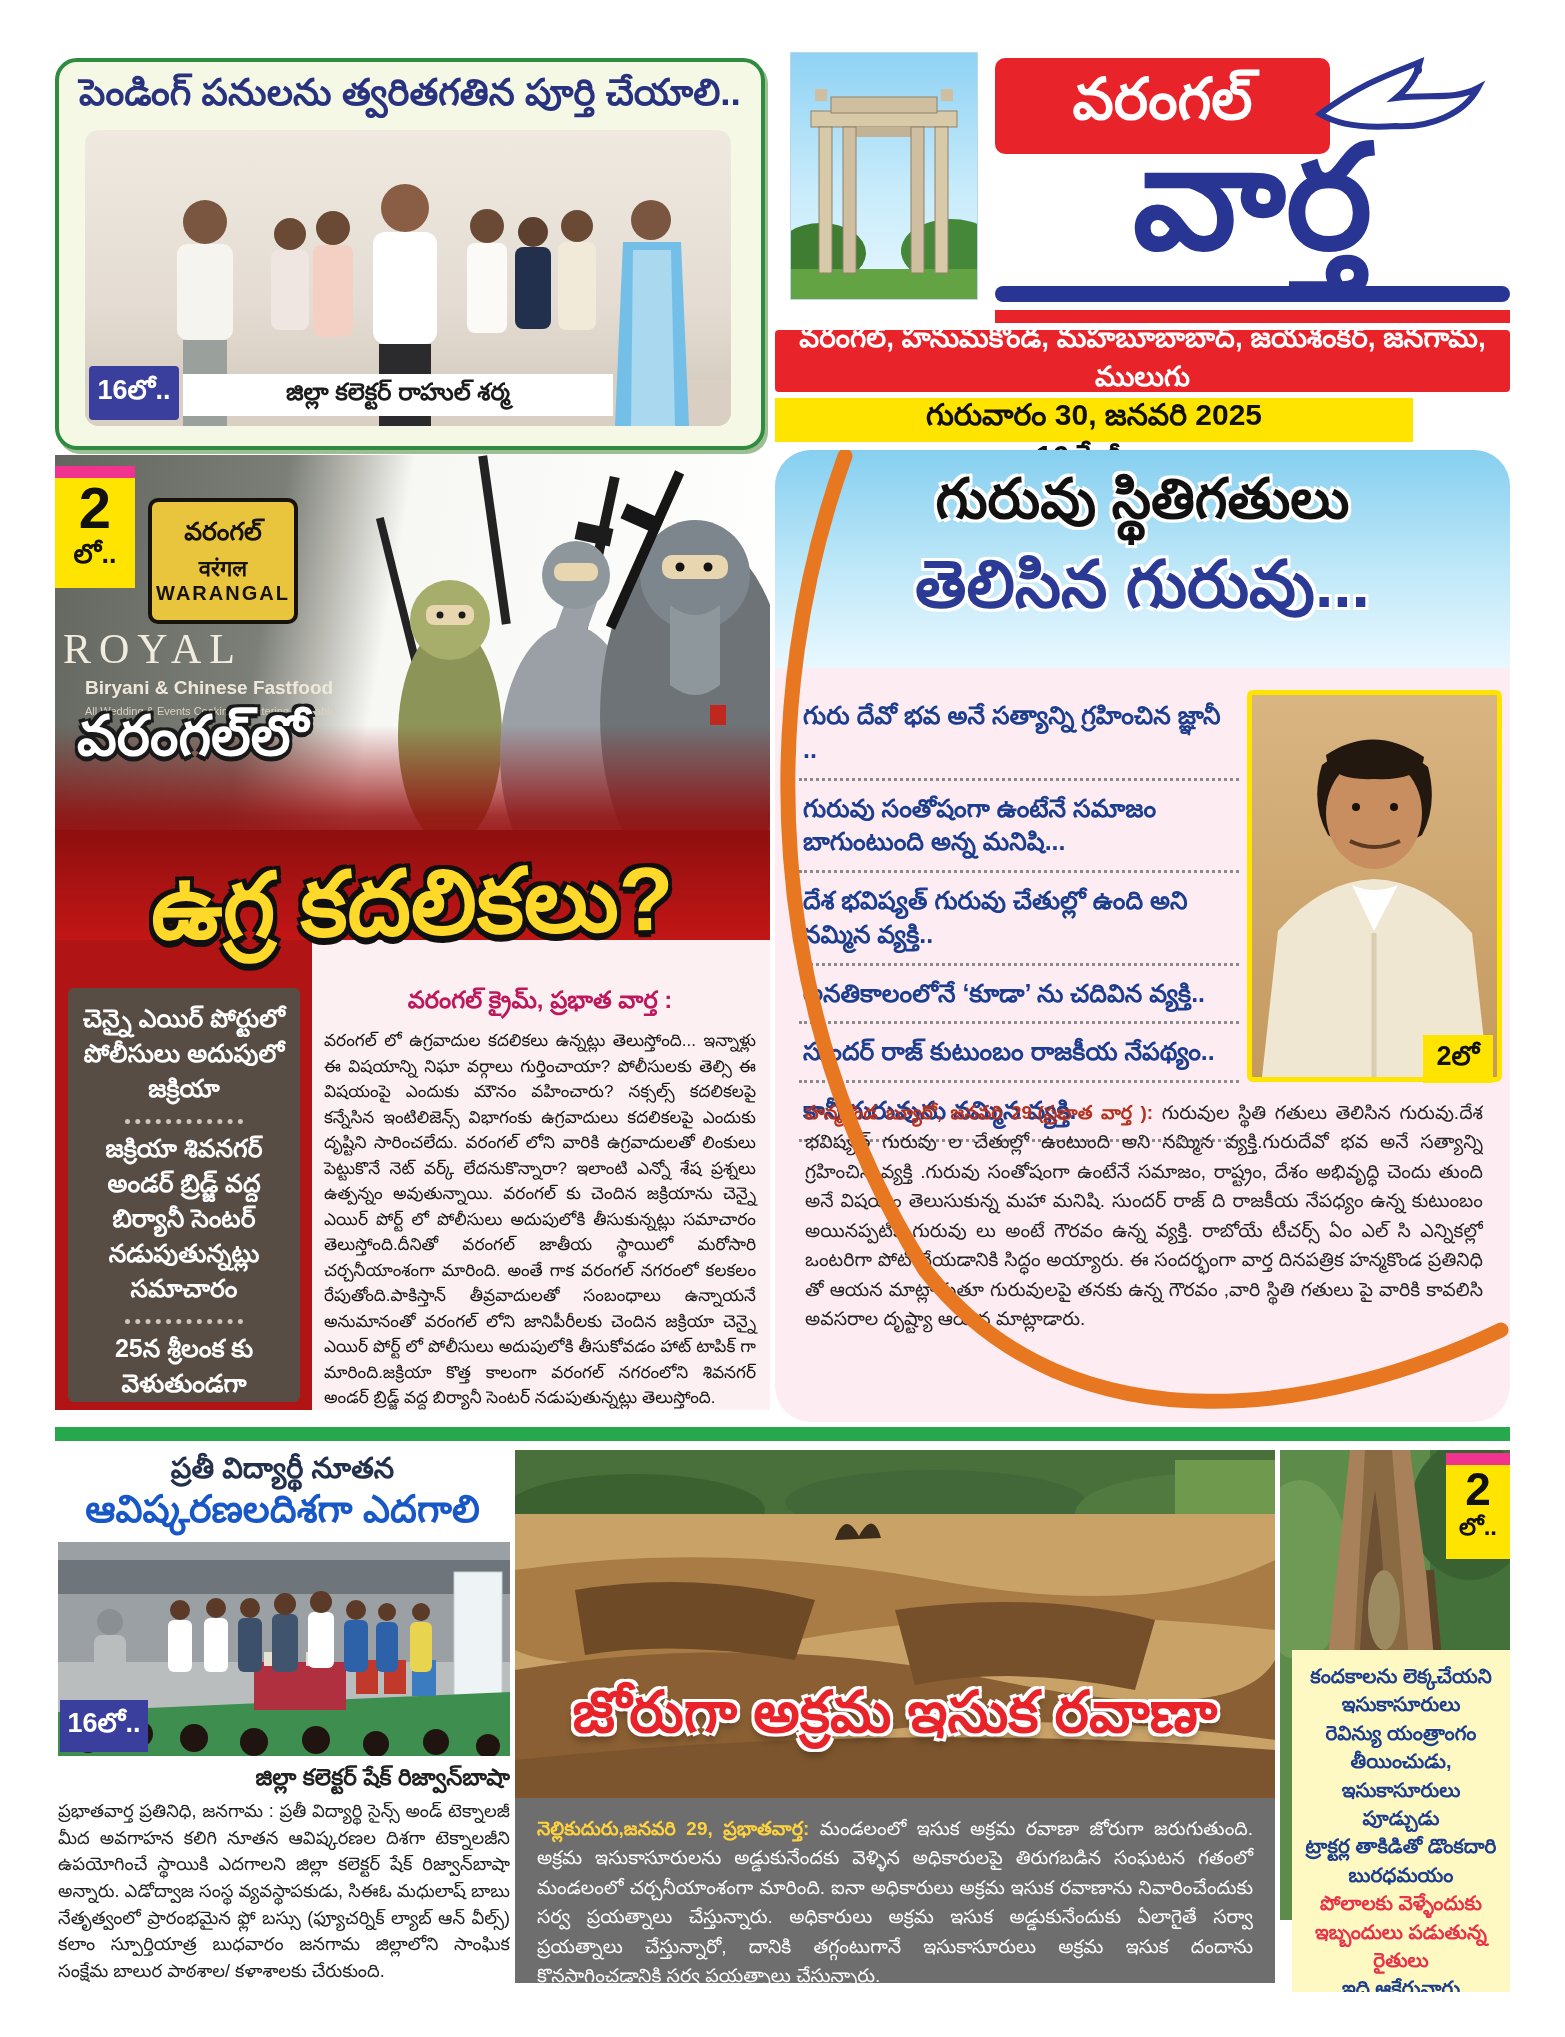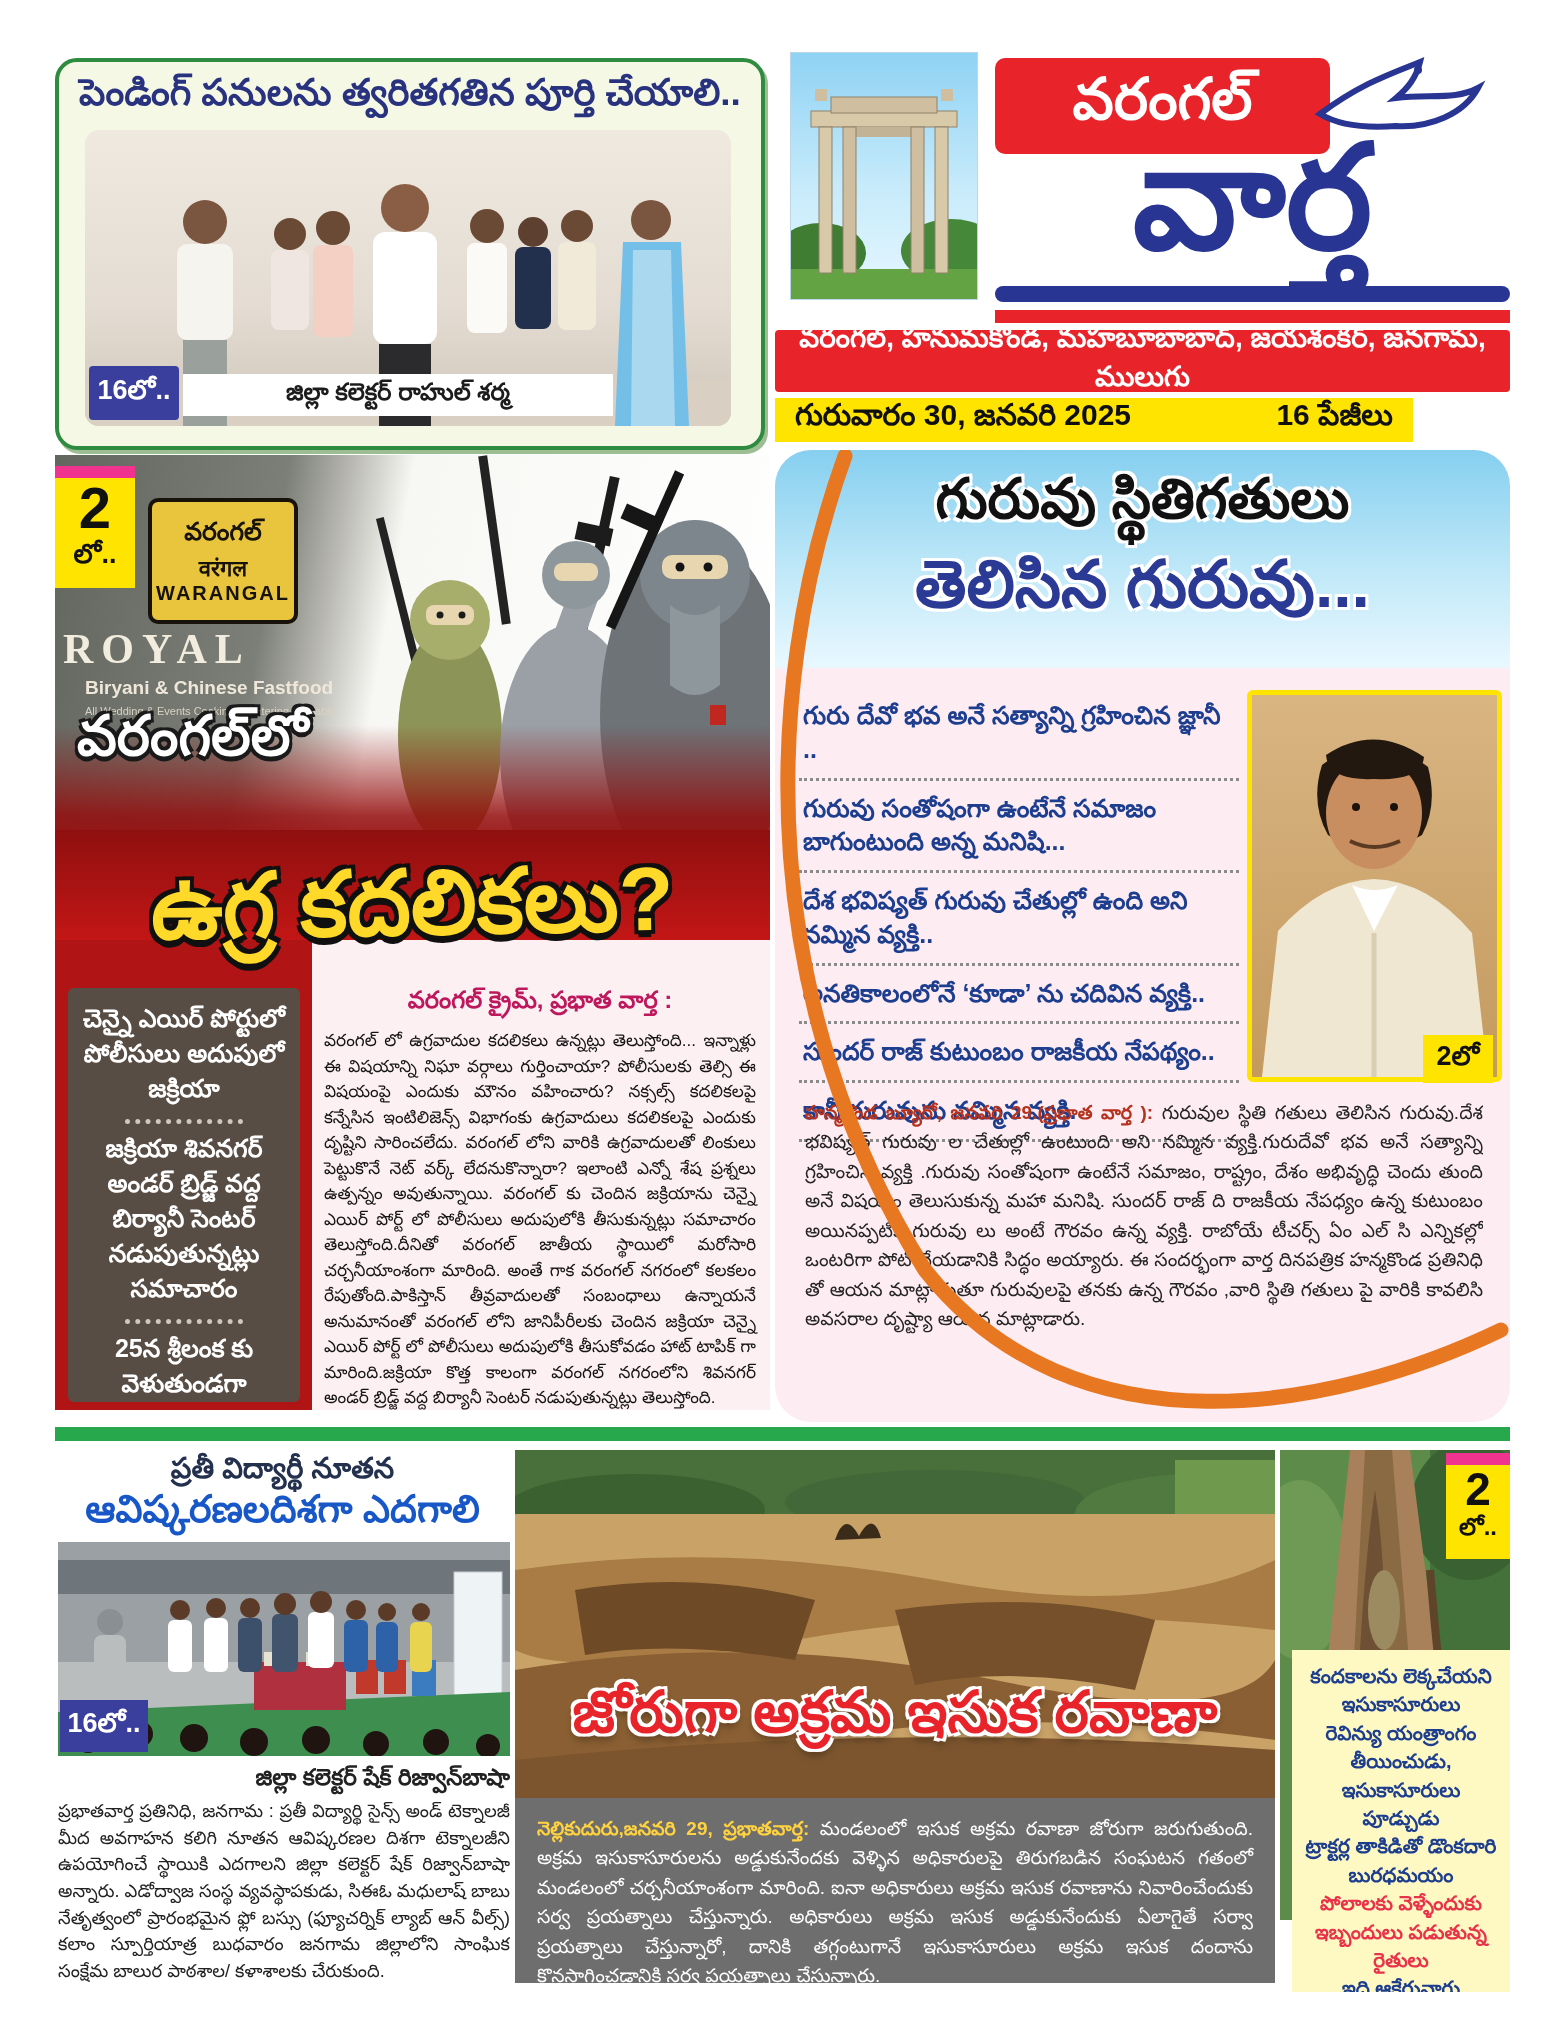--- a/index.html
+++ b/index.html
@@ -25,32 +25,32 @@
   .logo-red{left:995px;top:58px;width:335px;height:96px;background:#e8232a;border-radius:10px;
             color:#ffffff;font-size:58px;font-weight:bold;}
   .dove{left:1300px;top:44px;width:190px;height:120px;z-index:4;}
   .logo-main{left:995px;top:118px;width:515px;height:180px;font-size:146px;line-height:1.1;
              font-weight:bold;color:#283593;text-align:center;}
   .logo-underline{left:995px;top:286px;width:515px;height:16px;background:#283593;border-radius:8px;}
   .logo-redline{left:995px;top:310px;width:515px;height:13px;background:#e8232a;}
   .districts-bar{left:775px;top:330px;width:735px;height:62px;background:#e8232a;border-radius:4px;
                  color:#ffffff;font-size:28px;font-weight:bold;}
   .date-bar{left:775px;top:398px;width:638px;height:44px;background:#ffe400;color:#101010;
-            font-size:30px;font-weight:bold;display:flex;align-items:flex-start;
-            justify-content:space-between;padding:0 20px;box-sizing:border-box;}
+            font-size:30px;font-weight:bold;display:flex;align-items:center;
+            justify-content:space-between;padding:0 20px;box-sizing:border-box;flex-direction:column;}
 
   
   .collage{left:55px;top:455px;width:715px;height:400px;overflow:hidden;z-index:1;
            background:linear-gradient(100deg,#62665f 0%,#7b7f77 30%,#b9b9b2 38%,#f7f7f4 46%,#ffffff 100%);}
   .w-sign{left:93px;top:43px;width:142px;height:118px;background:#e9c53e;border:4px solid #17120a;
           border-radius:10px;display:flex;flex-direction:column;align-items:center;justify-content:center;
           color:#17120a;font-weight:bold;z-index:2;}
   .w-sign .s1{font-size:25px;} .w-sign .s2{font-size:22px;} .w-sign .s3{font-size:20px;letter-spacing:2px;}
   .royal1{left:8px;top:170px;width:320px;font-size:42px;letter-spacing:8px;color:#f2ecdf;
-          font-family:"Liberation Serif","DejaVu Serif",serif;font-weight:bold;}
+          font-family:"Liberation Serif","DejaVu Serif",serif;font-weight:normal;}
   .royal2{left:30px;top:222px;width:300px;font-size:19px;color:#efe8da;font-weight:bold;}
   .royal3{left:30px;top:250px;width:300px;font-size:11px;color:#d9d2c4;}
   .collage-fade{left:0;bottom:0;width:100%;height:130px;
                 background:linear-gradient(180deg,rgba(128,8,8,0) 0%,rgba(148,12,12,.85) 70%,#9b1212 100%);}
   .kicker{left:22px;top:248px;width:330px;font-size:56px;font-weight:bold;color:#ffffff;z-index:3;
           text-shadow:3px 3px 0 #1a1a1a,-3px 3px 0 #1a1a1a,3px -3px 0 #1a1a1a,-3px -3px 0 #1a1a1a,0 5px 0 #1a1a1a;}
   .red-band{left:55px;top:830px;width:715px;height:112px;z-index:2;
             background:linear-gradient(180deg,#8f0f0f 0%,#c41616 100%);}
   .lead-headline{left:55px;top:852px;width:715px;z-index:6;font-size:90px;font-weight:bold;color:#ffd92a;
                  text-align:center;transform:rotate(-1deg);

